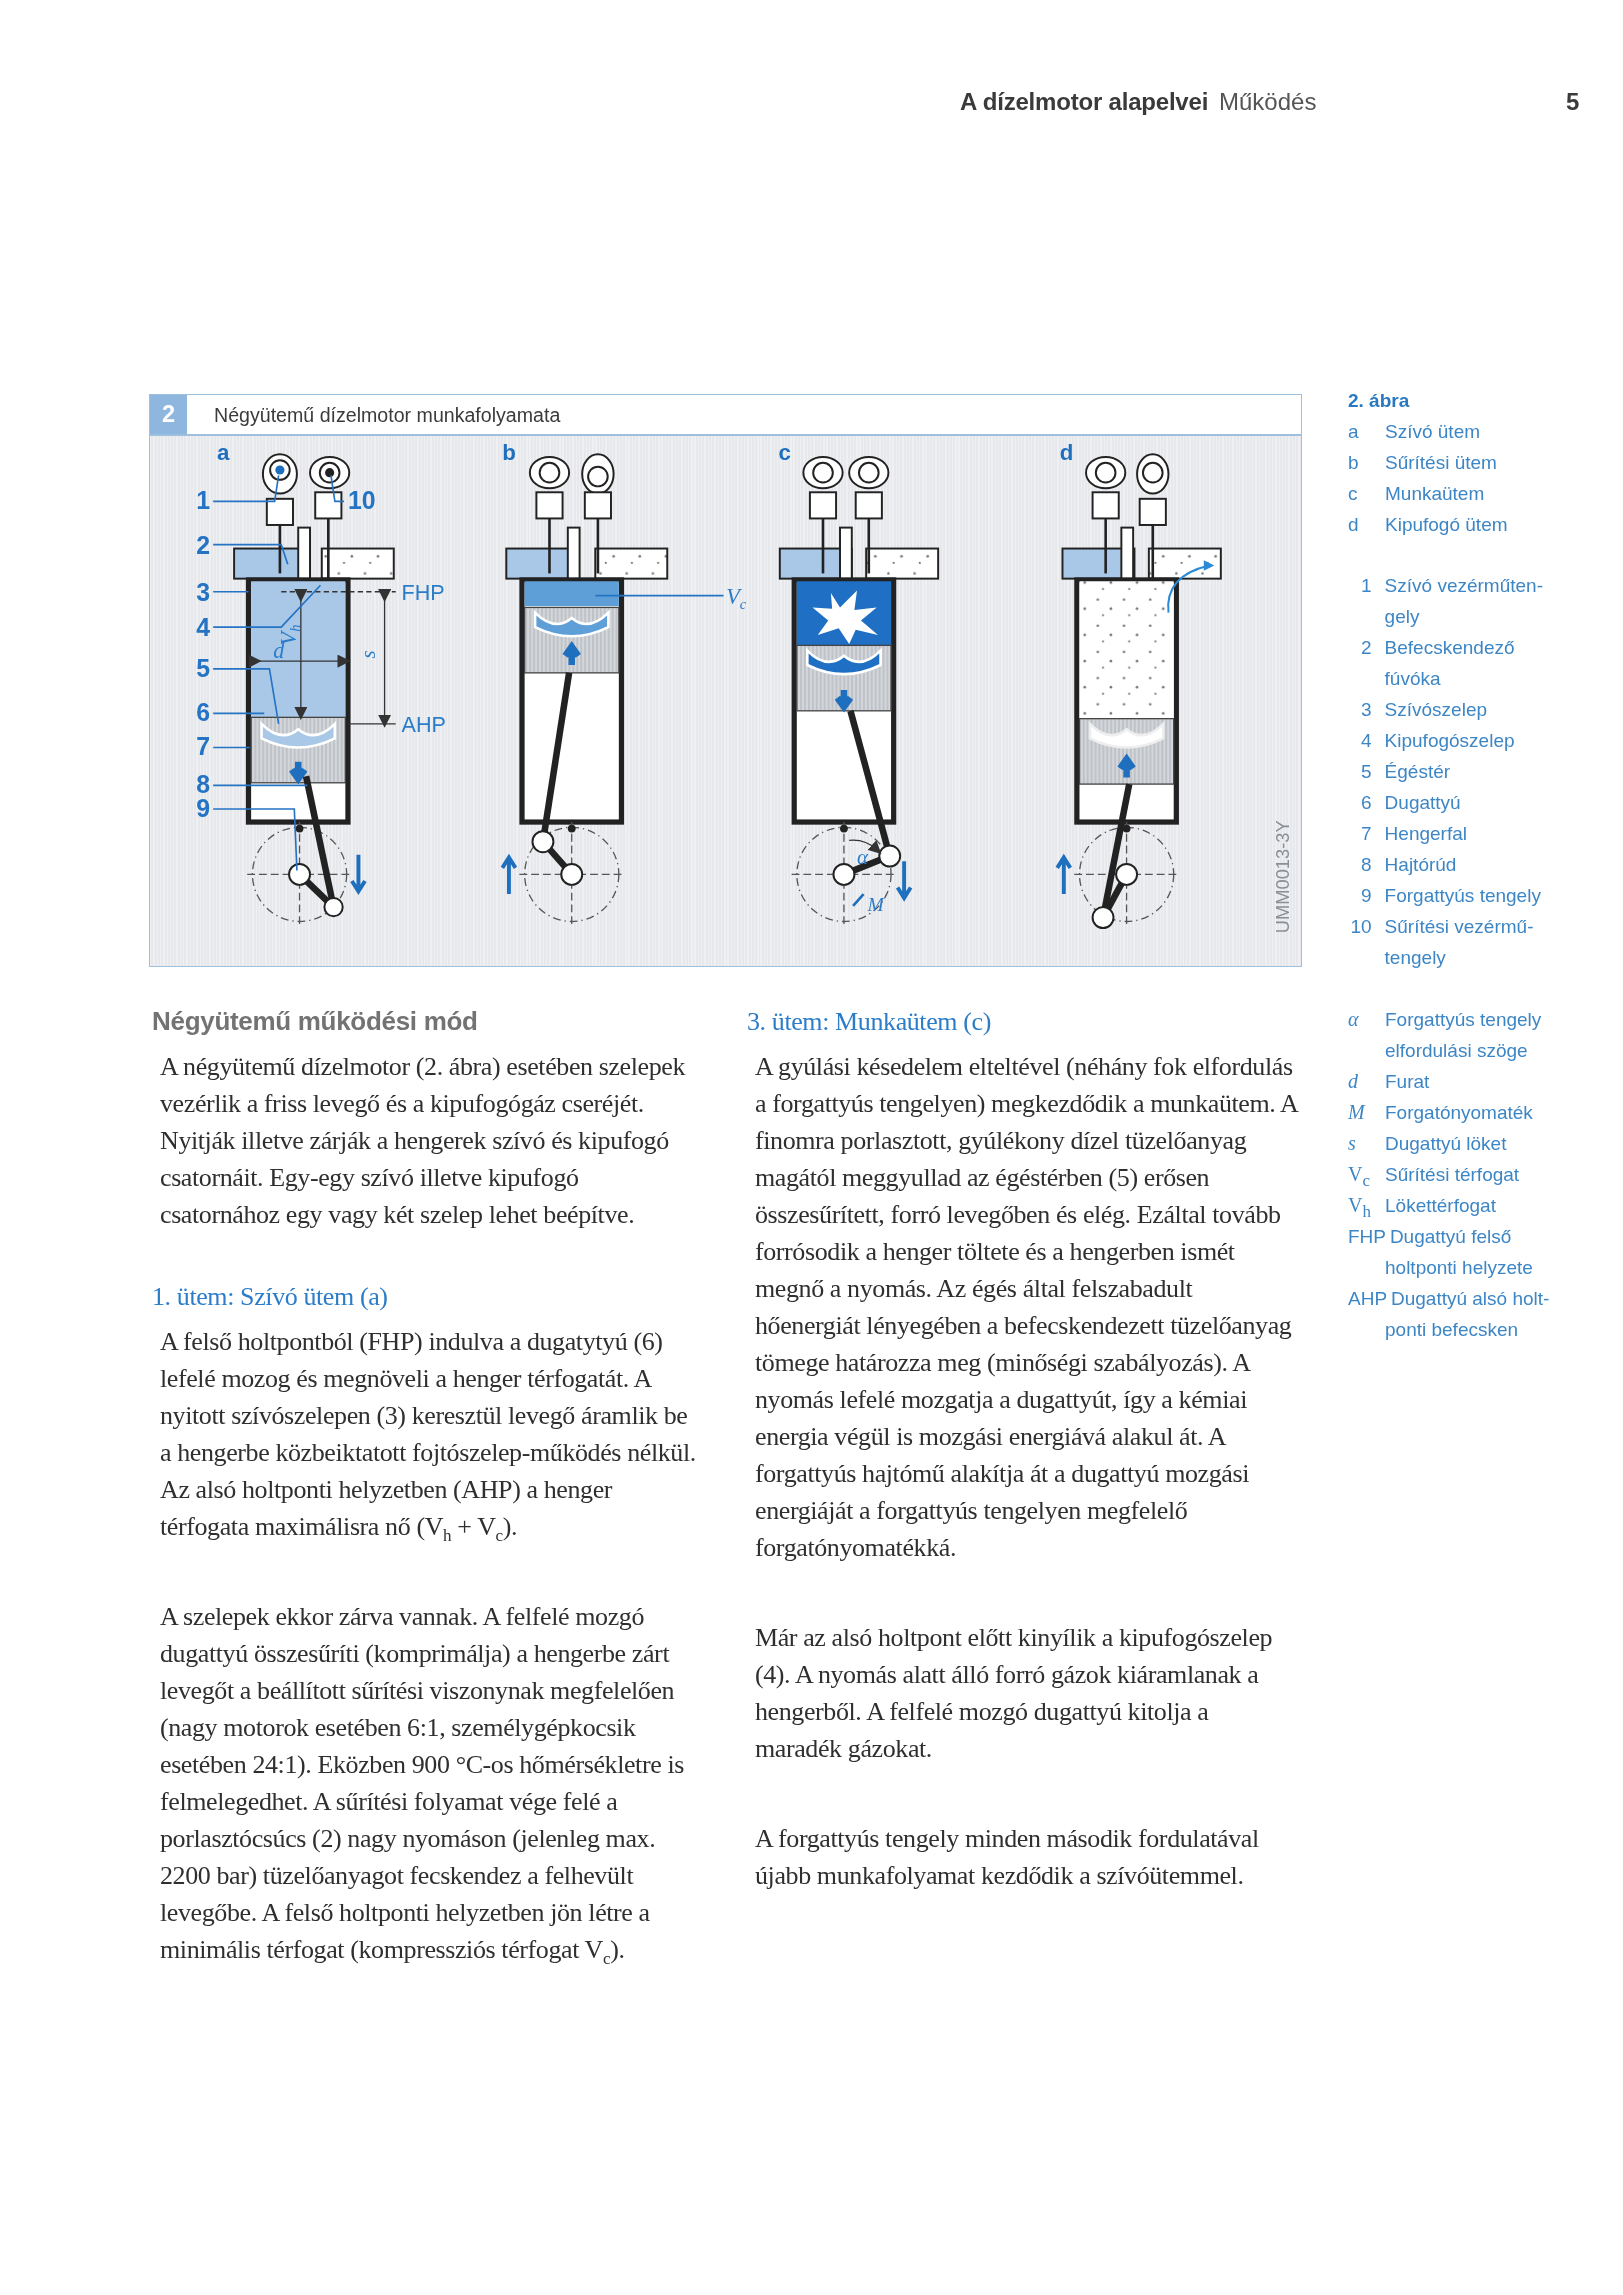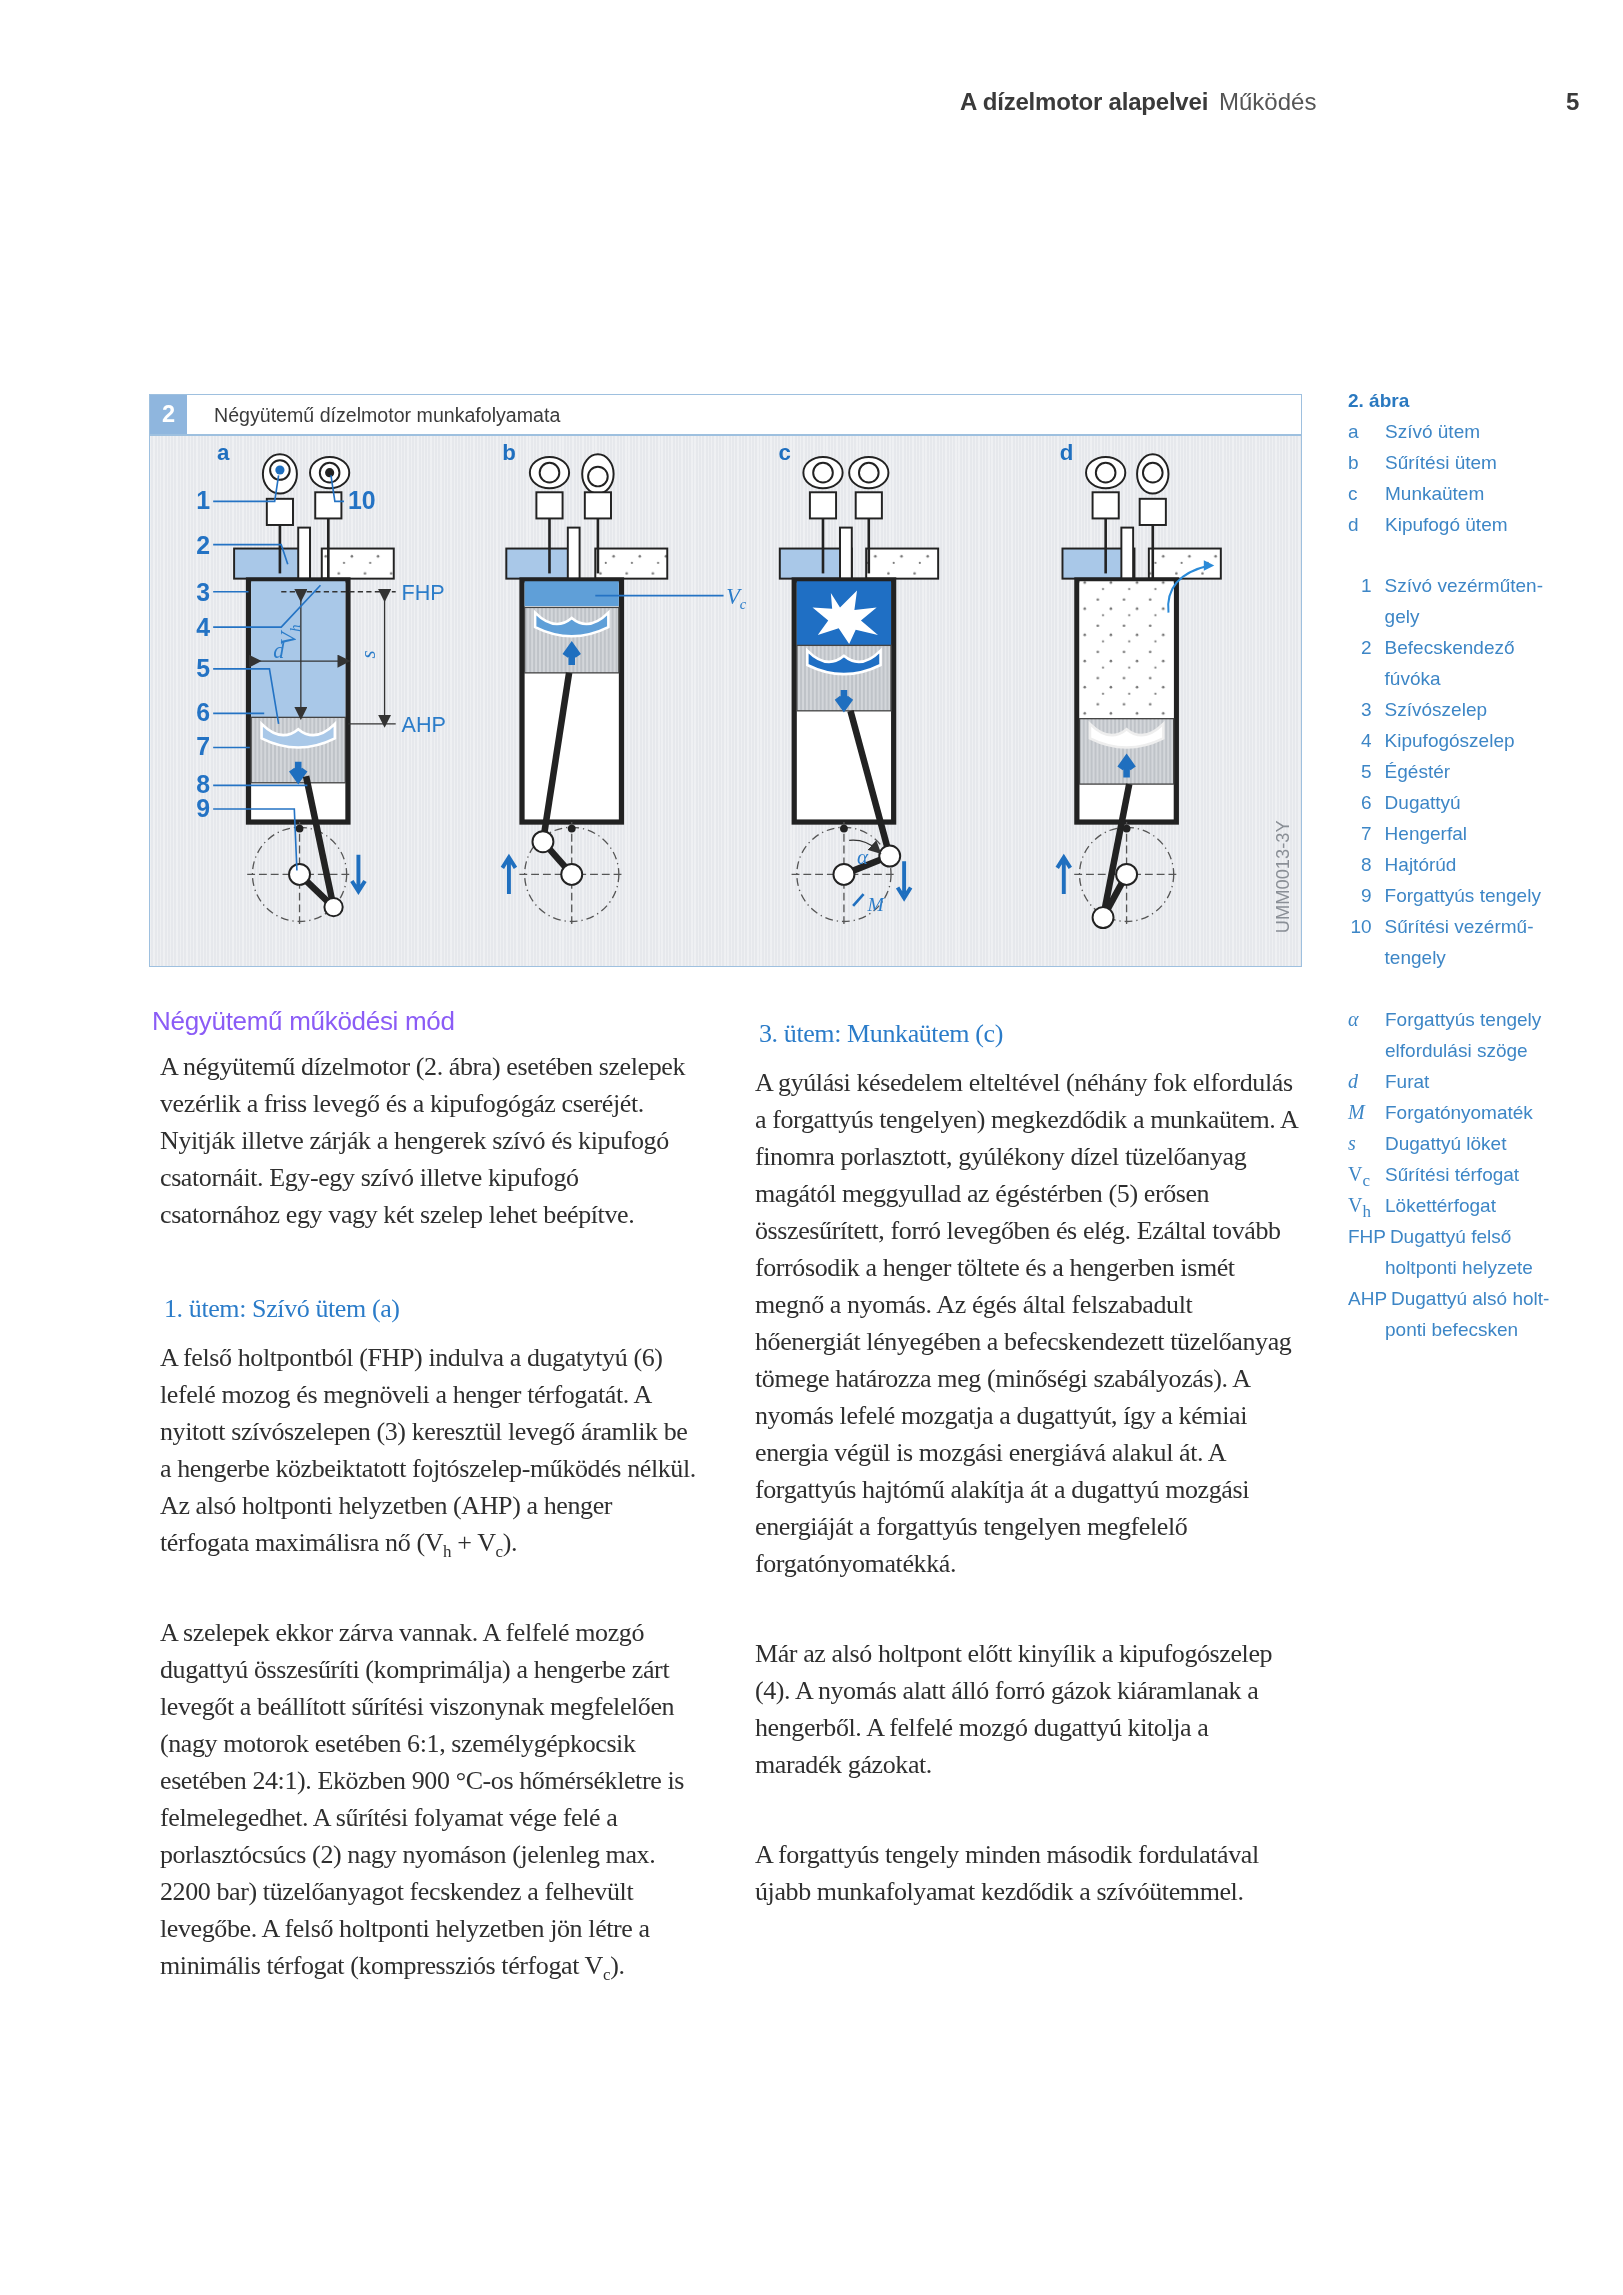--- a/index.html
+++ b/index.html
@@ -47,22 +47,22 @@
   .cap-key.sym.up { font-style:normal; }
   .cap-key.abbr { width:auto; margin-right:3.9px; }
   .cap-val { flex:1; }
   .cap-gap { height:30px; }
   .cap-gap2 { height:31px; }
 
   
   .col { position:absolute; width:560px; font-size:26px; line-height:37px; color:#2f2f2f; letter-spacing:-0.4px; }
   .col-left { left:152px; top:1003px; }
   .col-mid  { left:747px; top:1003px; }
-  .h-main { font-family:"Liberation Sans", sans-serif; font-weight:normal; font-size:26px; color:#8b5cf6; letter-spacing:-0.3px; margin:0; line-height:37px; }
-  .h-sub { font-weight:normal; color:#2b7cc9; margin:12px; font-size:26px; line-height:37px; }
+  .h-main { font-family:"Liberation Sans", sans-serif; font-weight:bold; font-size:26px; color:#737373; letter-spacing:-0.3px; margin:0; line-height:37px; }
+  .h-sub { font-weight:normal; color:#2b7cc9; margin:0; font-size:26px; line-height:37px; }
   .para { margin:8px; }
   .gap { height:37px; }
   sub { font-size:17px; line-height:0; }
 </style>
 </head>
 <body>
 
 <div class="run-head">
   <span class="chap">A dízelmotor alapelvei</span>
   <span class="sec">Működés</span>

